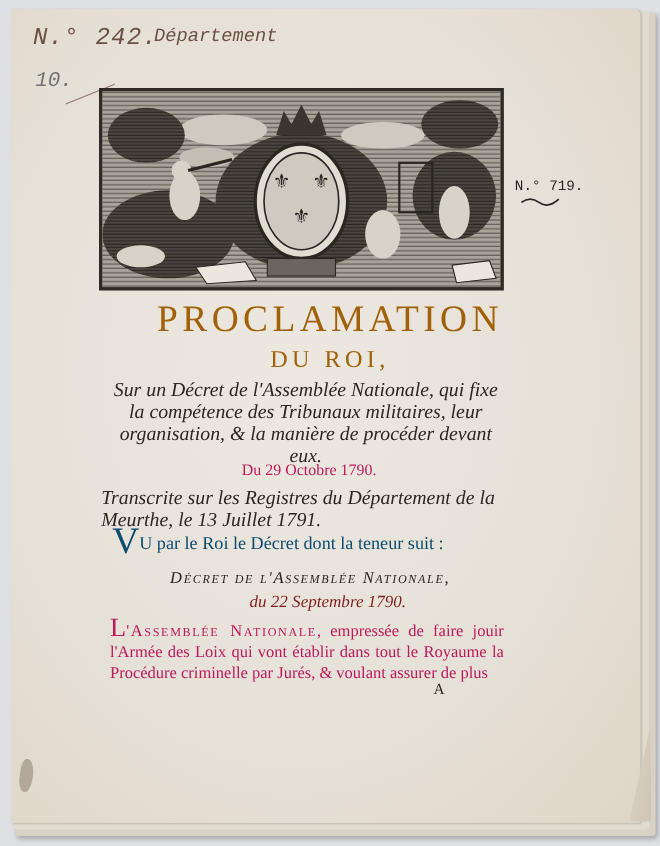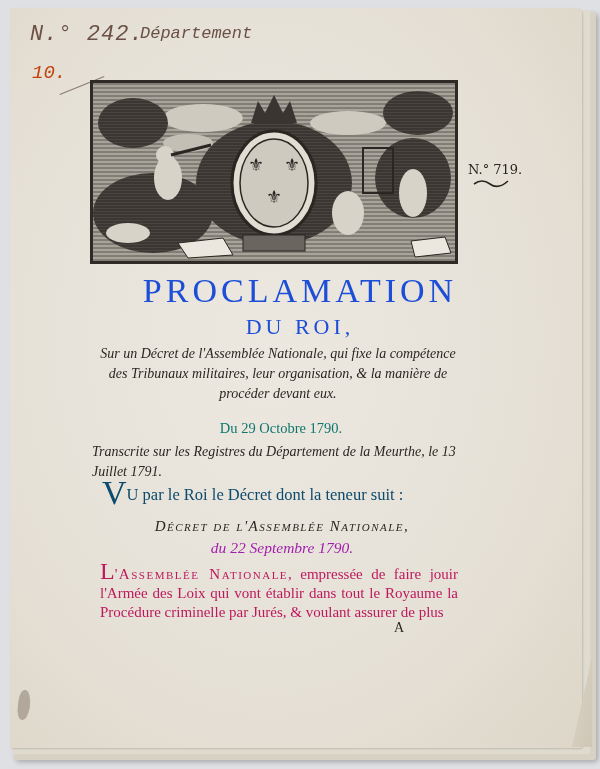--- a/index.html
+++ b/index.html
@@ -21,62 +21,62 @@
       position:absolute; left:10px; top:8px; width:572px; height:740px;
       background: radial-gradient(ellipse at 45% 45%, #ece8e0 0%, #e6e1d7 60%, #ddd6c8 100%);
       border-radius:2px 6px 2px 2px;
       box-shadow: 1px 1px 2px rgba(0,0,0,0.15);
     }
     .hand {
       position:absolute; color:#6b5046; font-family:Liberation Mono, monospace; font-style:italic;
     }
     .hand-no { left:30px; top:22px; font-size:22px; letter-spacing:1px; }
     .hand-reg { left:140px; top:24px; font-size:17px; }
-    .hand-10 { left:32px; top:62px; font-size:19px; color:#c2410c; }
+    .hand-10 { left:32px; top:62px; font-size:19px; color:#737373; }
     .hand-line {
       position:absolute; left:58px; top:85px; width:48px; height:1px; background:#8a7a72;
       transform:rotate(-22deg);
     }
     .vignette {
       position:absolute; left:90px; top:80px; width:368px; height:184px;
       border:3px solid #2e2a26; box-sizing:border-box; background:#8f8a82; overflow:hidden;
     }
     .vignette svg { width:100%; height:100%; display:block; }
     .numero {
-      position:absolute; left:468px; top:162px; font-size:13px; color:#2a2520;
+      position:absolute; left:468px; top:162px; font-size:13px; color:#2a2520;font-family:Liberation Mono, monospace;
     }
     .numero-swash {
       position:absolute; left:472px; top:178px; width:40px; height:10px;
     }
     .title {
-      position:absolute; left:0; width:600px; text-align:center; color:#1d4ed8;
+      position:absolute; left:0; width:600px; text-align:center; color:#a16207;
       font-family:"Liberation Serif", serif;
     }
     .t1 { top:272px; font-size:34px; letter-spacing:4px; font-weight:normal; }
     .t2 { top:314px; font-size:22px; letter-spacing:4px; }
     .body-it {
       position:absolute; left:98px; width:360px; color:#2b2622;
-      font-family:"Liberation Serif", serif; font-style:italic; font-size:14px; line-height:20px;
+      font-family:"Liberation Serif", serif; font-style:italic; font-size:18px; line-height:20px;
       text-align:justify;
     }
     .sur { top:344px; text-align:center; text-align-last:center; }
-    .date1 { position:absolute; left:0; width:562px; top:420px; text-align:center; font-family:"Liberation Serif", serif; font-size:14.5px; color:#0f766e; }
+    .date1 { position:absolute; left:0; width:562px; top:420px; text-align:center; font-family:"Liberation Serif", serif; font-size:14.5px; color:#be185d; }
     .trans { top:442px; text-align:left; width:372px; left:92px; }
     .vu {
       position:absolute; left:102px; top:478px; color:#0c4a6e; font-family:"Liberation Serif", serif;
       font-size:16.5px;
     }
     .vu .drop { font-size:34px; line-height:30px; vertical-align:-4px; }
     .decret {
       position:absolute; left:0; width:564px; text-align:center; top:518px; font-family:"Liberation Serif", serif;
       font-style:italic; font-size:15px; color:#2b2622; letter-spacing:1.5px; font-variant:small-caps;
     }
     .decret-date {
-      position:absolute; left:0; width:564px; text-align:center; top:539px; font-family:"Liberation Serif", serif;
-      font-style:italic; font-size:15.5px; color:#a21caf;
+      position:absolute; left:16px; width:564px; text-align:center; top:539px; font-family:"Liberation Serif", serif;
+      font-style:italic; font-size:15.5px; color:#7f1d1d;
     }
     .para {
       position:absolute; left:100px; top:562px; width:358px; font-family:"Liberation Serif", serif;
       font-size:15px; line-height:19px; color:#be185d; text-align:justify;
     }
     .para .lead { font-size:24px; line-height:18px; }
     .para .sc { font-variant:small-caps; letter-spacing:1.5px; }
     .sig {
       position:absolute; left:394px; top:620px; font-family:"Liberation Serif", serif; font-size:14px; color:#2b2622;
     }

